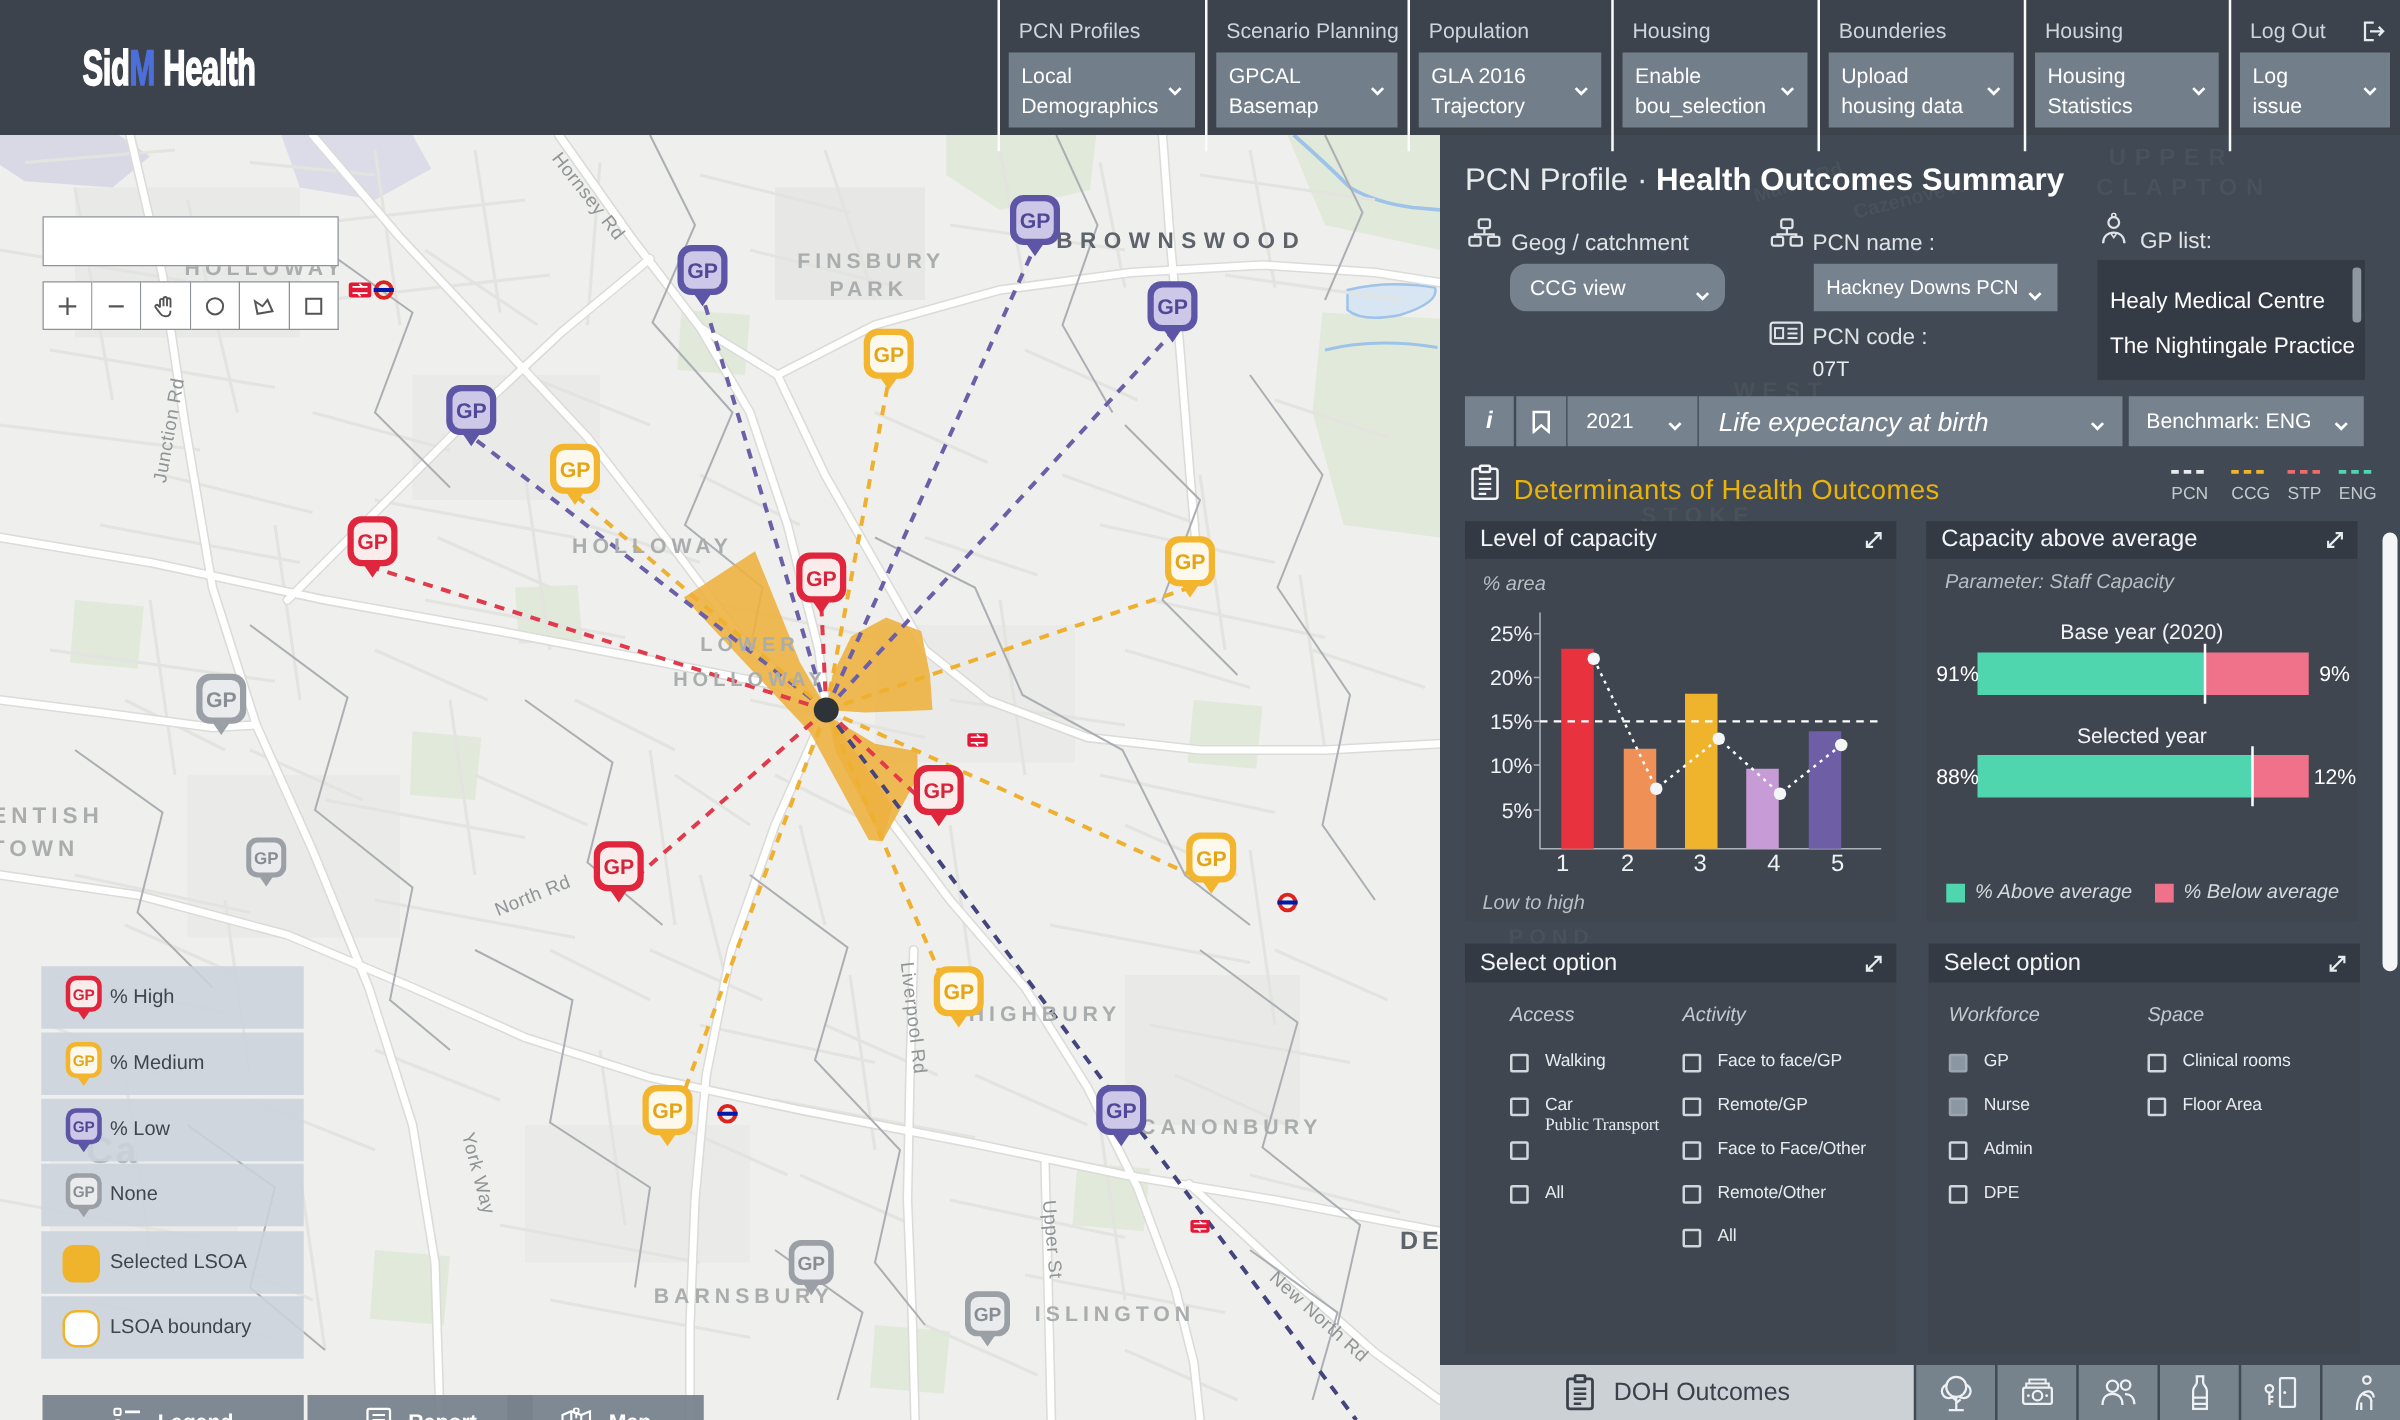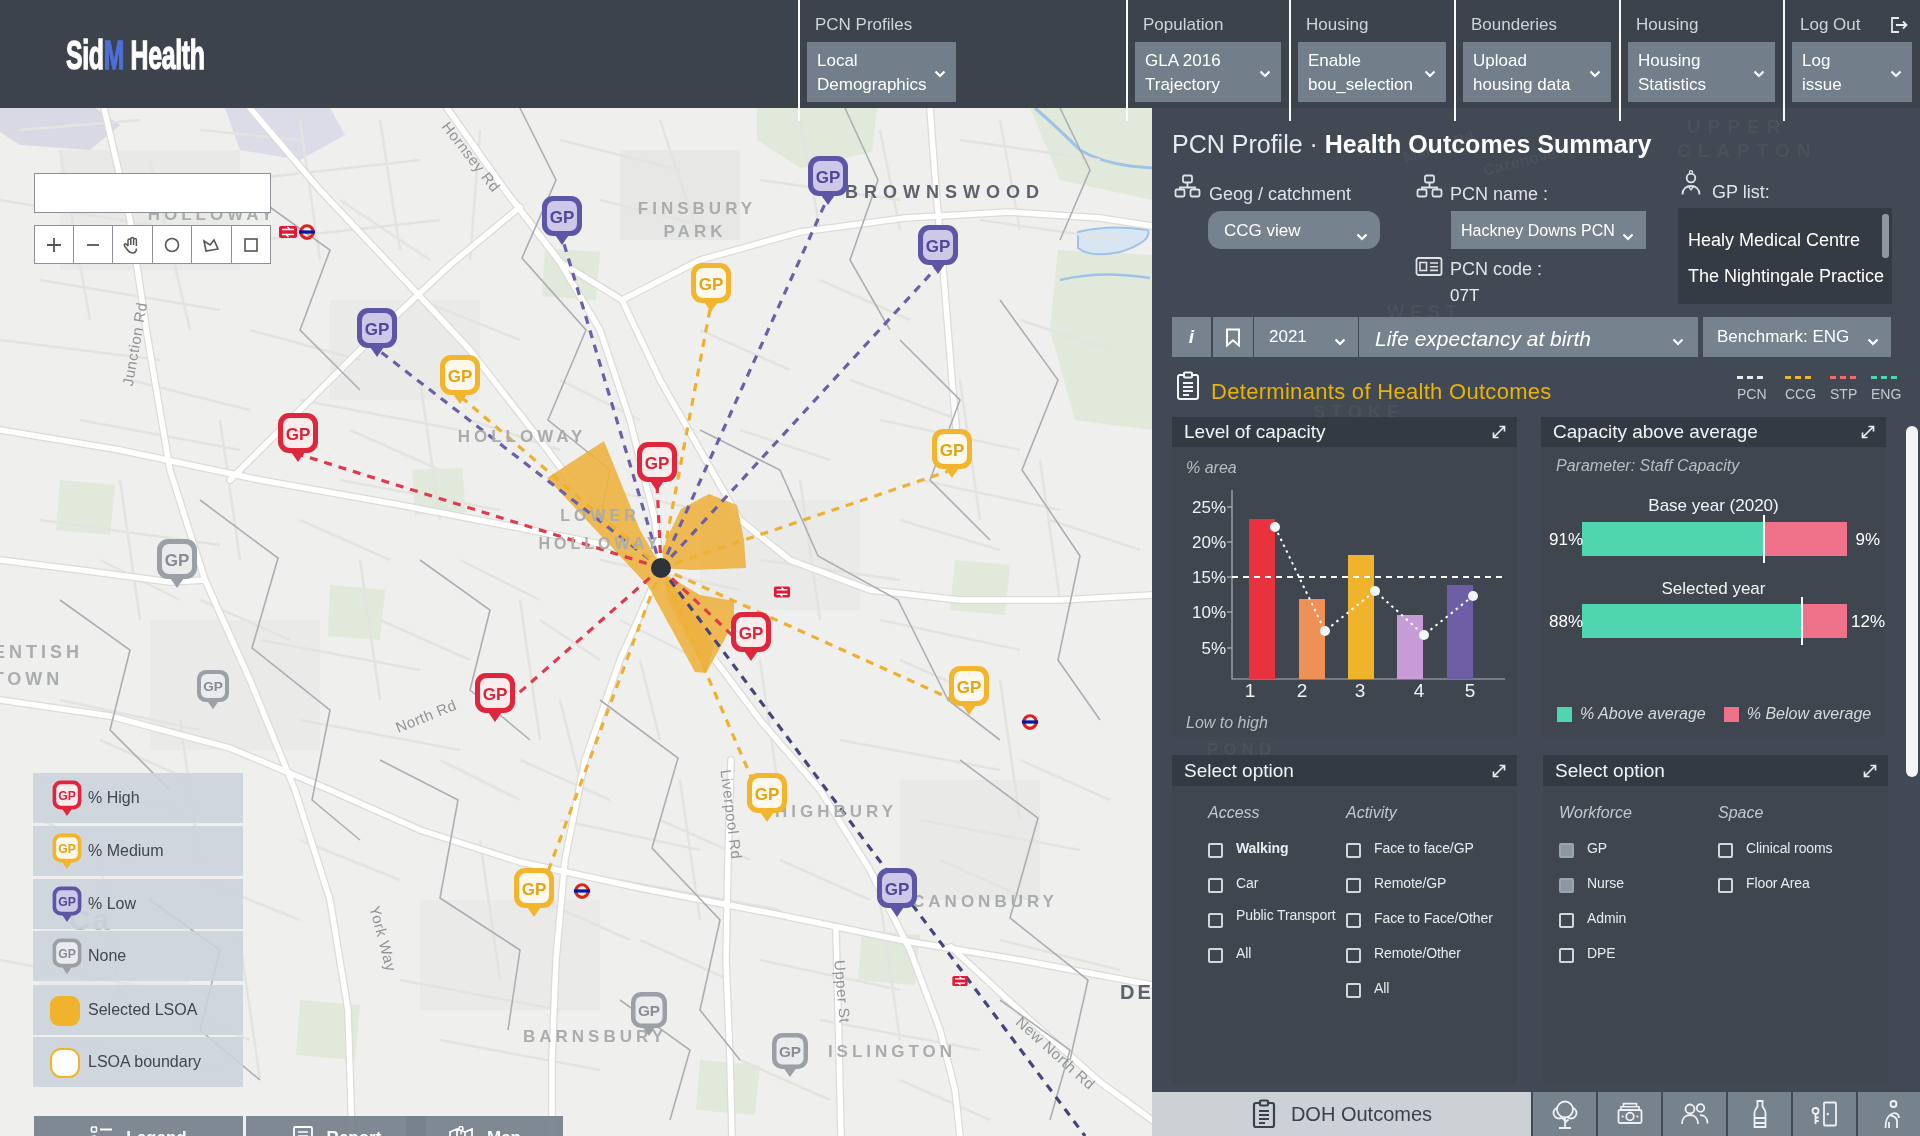--- a/index.html
+++ b/index.html
@@ -664,25 +664,25 @@
       </div>
       <div class="card" style="left:20px;top:647px;height:328px;">
         <div class="chead" style="height:31px;">
           <span class="t" style="top:5px;">Select option</span>
           <span class="x" style="top:8px;"><svg width="16" height="16" viewBox="0 0 16 16" style="" xmlns="http://www.w3.org/2000/svg">
               <path d="M2.5,13.5 L13.5,2.5 M8.5,2.5 h5 v5 M7.5,13.5 h-5 v-5" fill="none" stroke="#e8ebee" stroke-width="1.7"></path>
             </svg></span>
         </div>
         <div class="colhead" style="left:36px;top:49px;">Access</div>
         <div class="cb" style="left:36px;top:88px;"></div>
-        <div class="cblab" style="left:64px;top:85px;font-weight:bold;">Walking</div>
+        <div class="cblab" style="left:64px;top:85px;">Walking</div>
         <div class="cb" style="left:36px;top:123px;"></div>
         <div class="cblab" style="left:64px;top:120px;">Car</div>
         <div class="cb" style="left:36px;top:158px;"></div>
-        <div class="cblab" style="left:64px;top:152px;">Public Transport</div>
+        <div class="cblab" style="left:64px;top:138px;font-family:Liberation Serif, serif;">Public Transport</div>
         <div class="cb" style="left:36px;top:193px;"></div>
         <div class="cblab" style="left:64px;top:190px;">All</div>
         <div class="colhead" style="left:174px;top:49px;">Activity</div>
         <div class="cb" style="left:174px;top:88px;"></div>
         <div class="cblab" style="left:202px;top:85px;">Face to face/GP</div>
         <div class="cb" style="left:174px;top:123px;"></div>
         <div class="cblab" style="left:202px;top:120px;">Remote/GP</div>
         <div class="cb" style="left:174px;top:158px;"></div>
         <div class="cblab" style="left:202px;top:155px;">Face to Face/Other</div>
         <div class="cb" style="left:174px;top:193px;"></div>
@@ -769,20 +769,29 @@
       <div class="logo"><span>Sid</span><span class="m">M</span><span>&nbsp;Health</span></div>
       <div class="navsec" style="left:798px;width:166px;">
         <div class="navtitle">PCN Profiles</div>
         <div class="navdd">
           <div class="ddtxt">Local<br>Demographics</div>
           <span class="chev"><svg width="12" height="8" viewBox="0 0 12 8">
               <path d="M1.5,1.5 L6,6 L10.5,1.5" fill="none" stroke="#fff" stroke-width="2.2"></path>
             </svg></span>
         </div>
       </div>
+      <div class="navsec" style="left:964px;width:162px;">
+        <div class="navtitle">Scenario Planning</div>
+        <div class="navdd">
+          <div class="ddtxt">GPCAL<br>Basemap</div>
+          <span class="chev"><svg width="12" height="8" viewBox="0 0 12 8">
+              <path d="M1.5,1.5 L6,6 L10.5,1.5" fill="none" stroke="#fff" stroke-width="2.2"></path>
+            </svg></span>
+        </div>
+      </div>
       <div class="navsec" style="left:1126px;width:163px;">
         <div class="navtitle">Population</div>
         <div class="navdd">
           <div class="ddtxt">GLA 2016<br>Trajectory</div>
           <span class="chev"><svg width="12" height="8" viewBox="0 0 12 8">
               <path d="M1.5,1.5 L6,6 L10.5,1.5" fill="none" stroke="#fff" stroke-width="2.2"></path>
             </svg></span>
         </div>
       </div>
       <div class="navsec" style="left:1289px;width:165px;">

